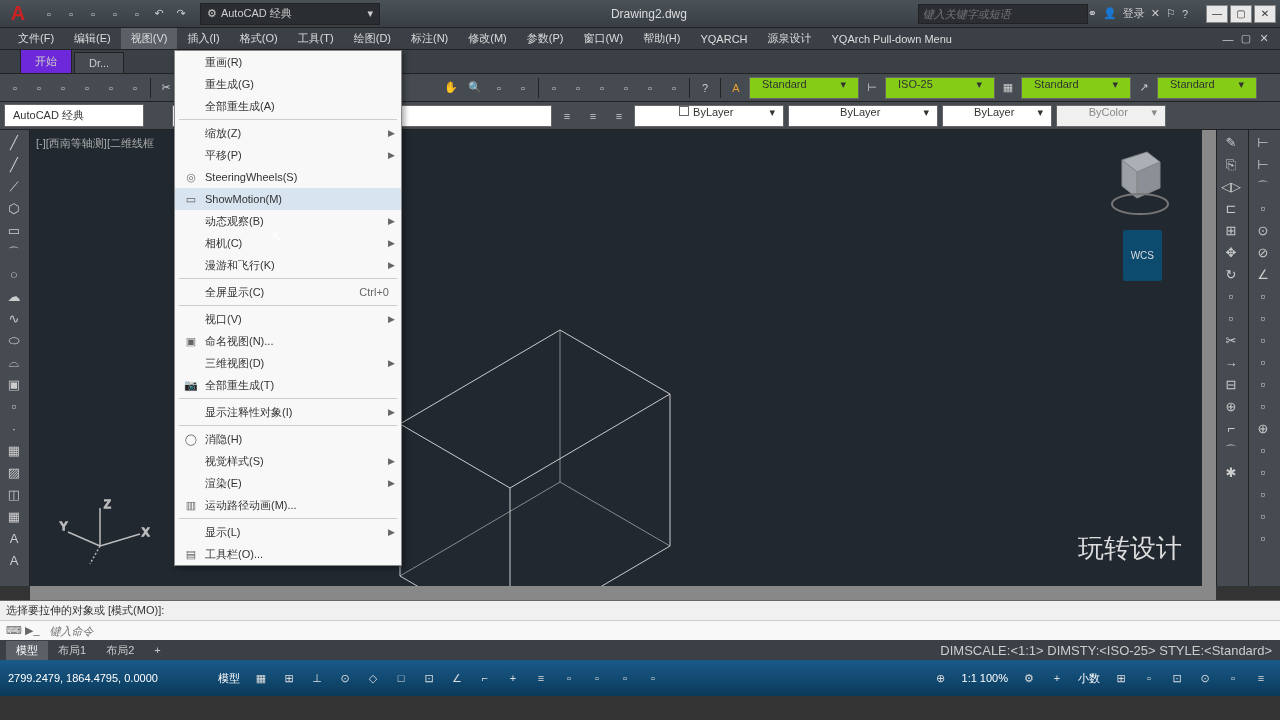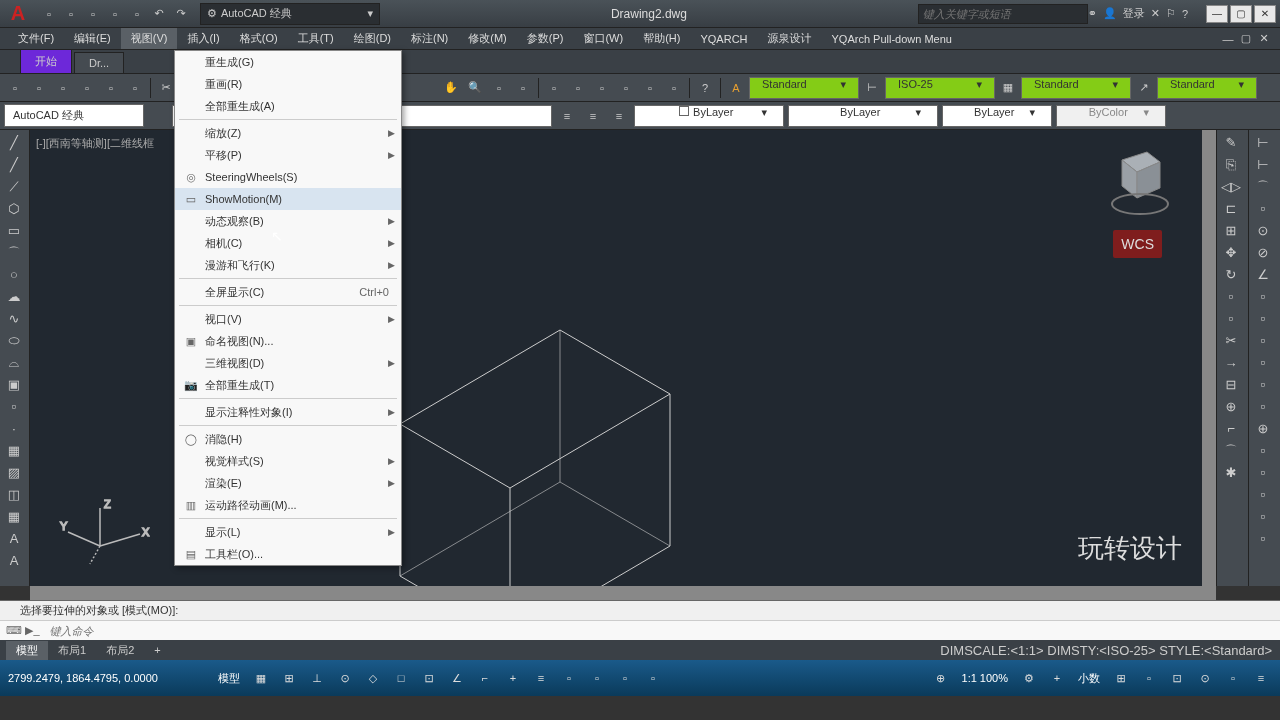--- a/index.html
+++ b/index.html
@@ -21,36 +21,36 @@
 .file-tabs{height:24px;background:#3a4046;display:flex;align-items:flex-end;padding-left:20px;border-bottom:1px solid #222}
 .file-tab{padding:4px 14px;color:#ccc;background:#454b51;border:1px solid #222;border-bottom:none;margin-right:2px}
 .file-tab.active{background:#6d28d9}
 .toolbar-row{height:28px;background:#454b51;display:flex;align-items:center;padding:0 4px;border-bottom:1px solid #222;gap:2px}
 .tb-btn{width:22px;height:22px;display:flex;align-items:center;justify-content:center;color:#ccc;cursor:pointer}
 .tb-sep{width:1px;height:20px;background:#222;margin:0 2px}
 .tb-dd{background:#84cc16;color:#333;border:1px solid #666;height:22px;padding:0 12px;display:flex;align-items:flex-start}
 .layer-row{height:28px;background:#454b51;display:flex;align-items:center;padding:0 4px;border-bottom:1px solid #222;gap:4px}
 .workspace-label{background:#fff;color:#333;padding:3px 8px;border:1px solid #666;width:140px}
 .layer-dd{background:#fff;color:#333;border:1px solid #666;height:22px;padding:0 4px;flex:1;max-width:380px}
-.prop-dd{background:#fff;color:#333;border:1px solid #666;height:22px;padding:0 16px;width:150px;text-align:center}
+.prop-dd{background:#fff;color:#333;border:1px solid #666;height:22px;padding:0 8px;width:150px;text-align:center}
 .main-area{display:flex;height:456px}
 .left-tools{width:30px;background:#454b51;border-right:1px solid #222;display:flex;flex-direction:column;padding:2px;gap:1px}
 .tool-btn{width:24px;height:21px;display:flex;align-items:center;justify-content:center;color:#ccc;cursor:pointer;font-size:13px}
 .canvas-area{flex:1;background:#212830;position:relative}
 .viewport-label{position:absolute;top:6px;left:6px;color:#aaa;font-size:11px}
 .view-cube{position:absolute;top:10px;right:30px;width:70px;height:90px}
-.wcs-badge{position:absolute;top:100px;right:40px;background:#7f1d1d;color:#ddd;padding:6px 8px;border-radius:2px;font-size:14px}
+.wcs-badge{position:absolute;top:100px;right:40px;background:#0c4a6e;color:#ddd;padding:20px 8px;border-radius:2px;font-size:10px}
 .ucs-icon{position:absolute;bottom:10px;left:20px;width:100px;height:80px}
 .watermark{position:absolute;bottom:20px;right:20px;color:#ddd;font-size:26px;font-family:"KaiTi",serif}
 .scroll-v{width:14px;background:#888}
 .right-tools{width:32px;background:#454b51;border-left:1px solid #222;display:flex;flex-direction:column;padding:2px;gap:1px}
 .right-tools2{width:32px;background:#454b51;border-left:1px solid #222;display:flex;flex-direction:column;padding:2px;gap:1px}
 .scroll-h{height:14px;background:#888;margin-left:30px;margin-right:64px}
 .cmd-area{background:#eee;border-top:1px solid #666}
-.cmd-history{padding:2px 20px;color:#333;background:#f0f0f0;font-size:11px;line-height:15px}
+.cmd-history{padding:2px 6px;color:#333;background:#f0f0f0;font-size:11px;line-height:15px}
 .cmd-input-row{display:flex;align-items:center;background:#f8f8f8;border-top:1px solid #ccc;height:20px}
 .cmd-prompt{padding:0 6px;color:#666}
 .cmd-input{flex:1;border:none;background:transparent;font-style:italic;color:#999;padding:0 4px}
 .layout-tabs{height:20px;background:#3a4046;display:flex;align-items:center;padding-left:6px}
 .layout-tab{padding:2px 10px;color:#ccc;cursor:pointer}
 .layout-tab.active{background:#5a6066;color:#fff}
 .dim-status{margin-left:auto;color:#ccc;padding:0 8px;font-size:13px}
 .status-bar{height:36px;background:linear-gradient(#1a5a8a,#0a3a5a);display:flex;align-items:center;color:#fff;padding:0 8px;gap:6px}
 .coords{width:200px}
 .status-btn{width:22px;height:18px;display:flex;align-items:center;justify-content:center;cursor:pointer;color:#ddd}
@@ -344,25 +344,25 @@
   <div class="status-btn">▫</div>
   <div class="status-btn">⊡</div>
   <div class="status-btn">⊙</div>
   <div class="status-btn">▫</div>
   <div class="status-btn">≡</div>
 </div>
 
 <div class="dropdown-menu" id="dd-menu">
     <div class="dd-item">
       <span class="dd-icon"></span>
+      <span class="dd-label">重画(R)</span>
+    </div>
+    <div class="dd-item">
+      <span class="dd-icon"></span>
       <span class="dd-label">重生成(G)</span>
-    </div>
-    <div class="dd-item">
-      <span class="dd-icon"></span>
-      <span class="dd-label">重画(R)</span>
     </div>
     <div class="dd-item">
       <span class="dd-icon"></span>
       <span class="dd-label">全部重生成(A)</span>
     </div>
     <div class="dd-sep"></div>
     <div class="dd-item">
       <span class="dd-icon"></span>
       <span class="dd-label">缩放(Z)</span>
       <span class="dd-arrow">▶</span>

